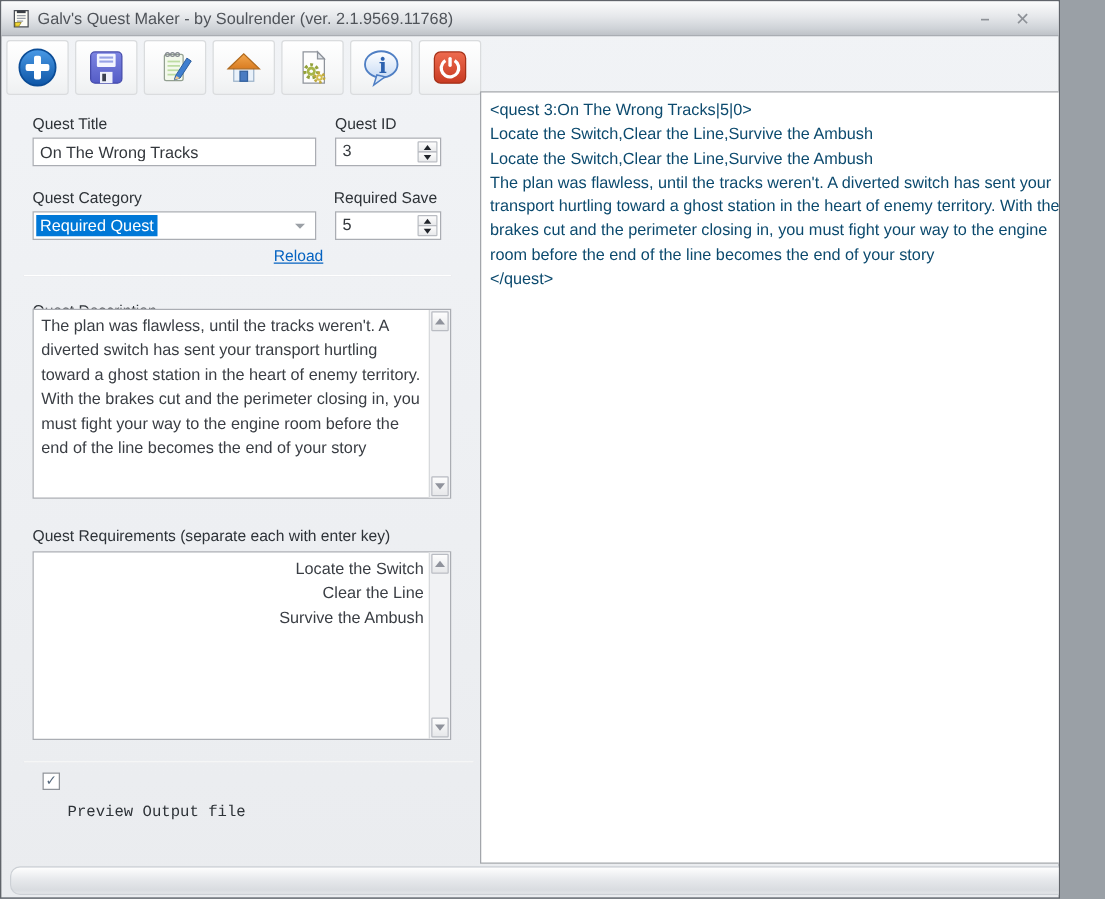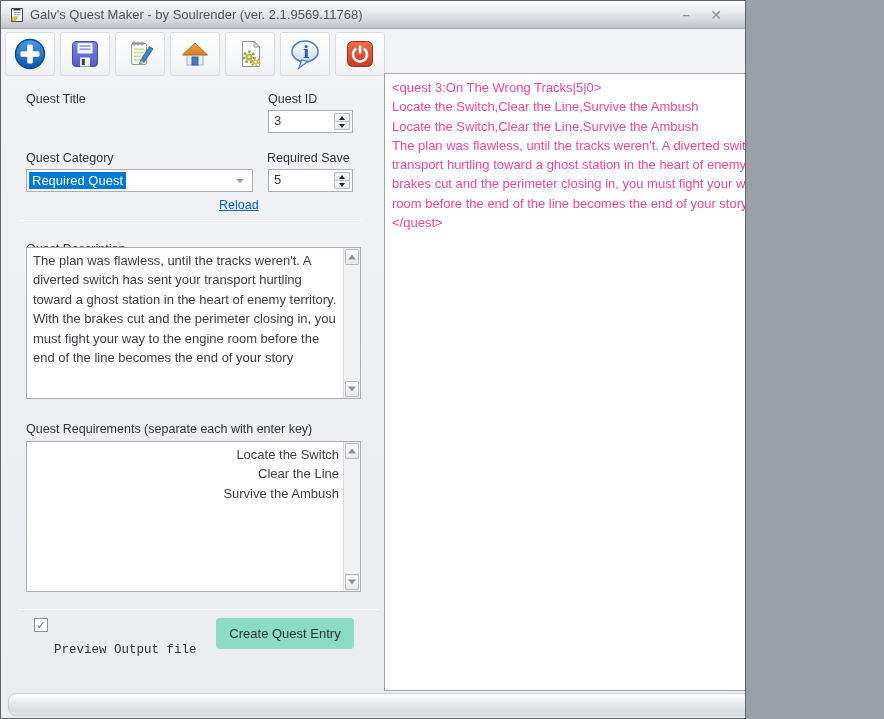--- a/index.html
+++ b/index.html
@@ -1,18 +1,18 @@
 <!DOCTYPE html>
 <html><head>
 <meta charset="utf-8">
 <style>
   html,body{margin:0;padding:0;background:#9aa0a6;}
   *{box-sizing:border-box;}
   .window{
-    position:relative;width:746px;height:719px;
+    position:relative;width:848px;height:719px;
     background:linear-gradient(180deg,#f1f3f6 0%,#edeff2 60%,#eaecef 100%);
     border:1px solid #60646a;
     font-family:"Liberation Sans","DejaVu Sans",sans-serif;
     overflow:hidden;
     padding-left:14px;
   }
   
   .titlebar{
     position:absolute;left:0;top:0;right:0;height:28px;
     background:linear-gradient(180deg,#fbfcfc 0%,#e6e8eb 45%,#cfd3d8 80%,#bec2c8 100%);
@@ -89,21 +89,21 @@
   .mint-btn{
     position:absolute;width:138px;height:31px;border:none;border-radius:4px;
     background:#8bdcc2;color:#2e3236;font-size:13px;
     font-family:"Liberation Sans","DejaVu Sans",sans-serif;
     display:flex;align-items:center;justify-content:center;cursor:pointer;
   }
   
   .preview-panel{position:absolute;left:383px;top:72px;width:485px;height:618px;background:#fff;border:1px solid #a3a6ab;}
   .preview-panel .content{
     position:absolute;left:0;top:0;right:17px;bottom:0;padding:4px 2px 4px 7px;
-    font-size:13px;line-height:19.3px;color:#ec4899;white-space:pre-wrap;overflow:hidden;
+    font-size:13px;line-height:19.3px;color:#0c4a6e;white-space:pre-wrap;overflow:hidden;
   }
   
   .status-strip{
     position:absolute;left:7px;top:692px;width:870px;height:23px;border-radius:8px;
     background:linear-gradient(180deg,#fefefe 0%,#e7e9ec 45%,#d9dce0 85%,#e3e5e8 100%);
     border:1px solid #ccd0d5;
   }
 </style>
 </head>
 <body>
@@ -215,20 +215,21 @@
             </linearGradient>
           </defs>
         <rect x="4.5" y="4.5" width="25" height="25" rx="5" fill="url(#gRed)" stroke="#a53118"></rect>
         <circle cx="17" cy="17.5" r="7" fill="none" stroke="#ffffff" stroke-width="2.6" stroke-dasharray="36 8" transform="rotate(-58 17 17.5)"></circle>
         <rect x="15.7" y="8.5" width="2.7" height="8" rx="1.3" fill="#ffffff"></rect>
       </svg>
     </div>
   </div>
 
   <span class="lbl" style="left:25px;top:91px;text-align:center;">Quest Title</span>
+  <input class="tb" style="left: 25px; top: 109px; width: 227px; height: 23px;" value="On The Wrong Tracks">
 
   <span class="lbl" style="left:267px;top:91px;">Quest ID</span>
   <div class="spinner" style="left:267px;top:109px;width:85px;height:23px;">
     <span class="val">3</span>
     <span class="spin-btn up">
         <i></i>
       </span>
     <span class="spin-btn down">
         <i></i>
       </span>
@@ -283,21 +284,20 @@
     </div>
   </div>
 
   <div class="sep" style="left:18px;top:608px;width:360px;"></div>
 
   <span class="checkbox" style="left:33px;top:617px;">
     <span>✓</span>
   </span>
   <span class="lbl" style="left:53px;top:642px;font-family:Liberation Mono, monospace;">Preview Output file</span>
 
-  <button class="mint-btn" style="left:215px;top:617px;">Create Quest Entry</button>
 
   <div class="preview-panel">
     <div class="content">&lt;quest 3:On The Wrong Tracks|5|0&gt;
 Locate the Switch,Clear the Line,Survive the Ambush
 Locate the Switch,Clear the Line,Survive the Ambush
 The plan was flawless, until the tracks weren't. A diverted switch has sent your transport hurtling toward a ghost station in the heart of enemy territory. With the brakes cut and the perimeter closing in, you must fight your way to the engine room before the end of the line becomes the end of your story
 &lt;/quest&gt;</div>
     <div class="vscroll" style="border-left:1px solid #b5b8bd;background:#e8e9ec;">
       <span class="sb-btn up">
           <i></i>

